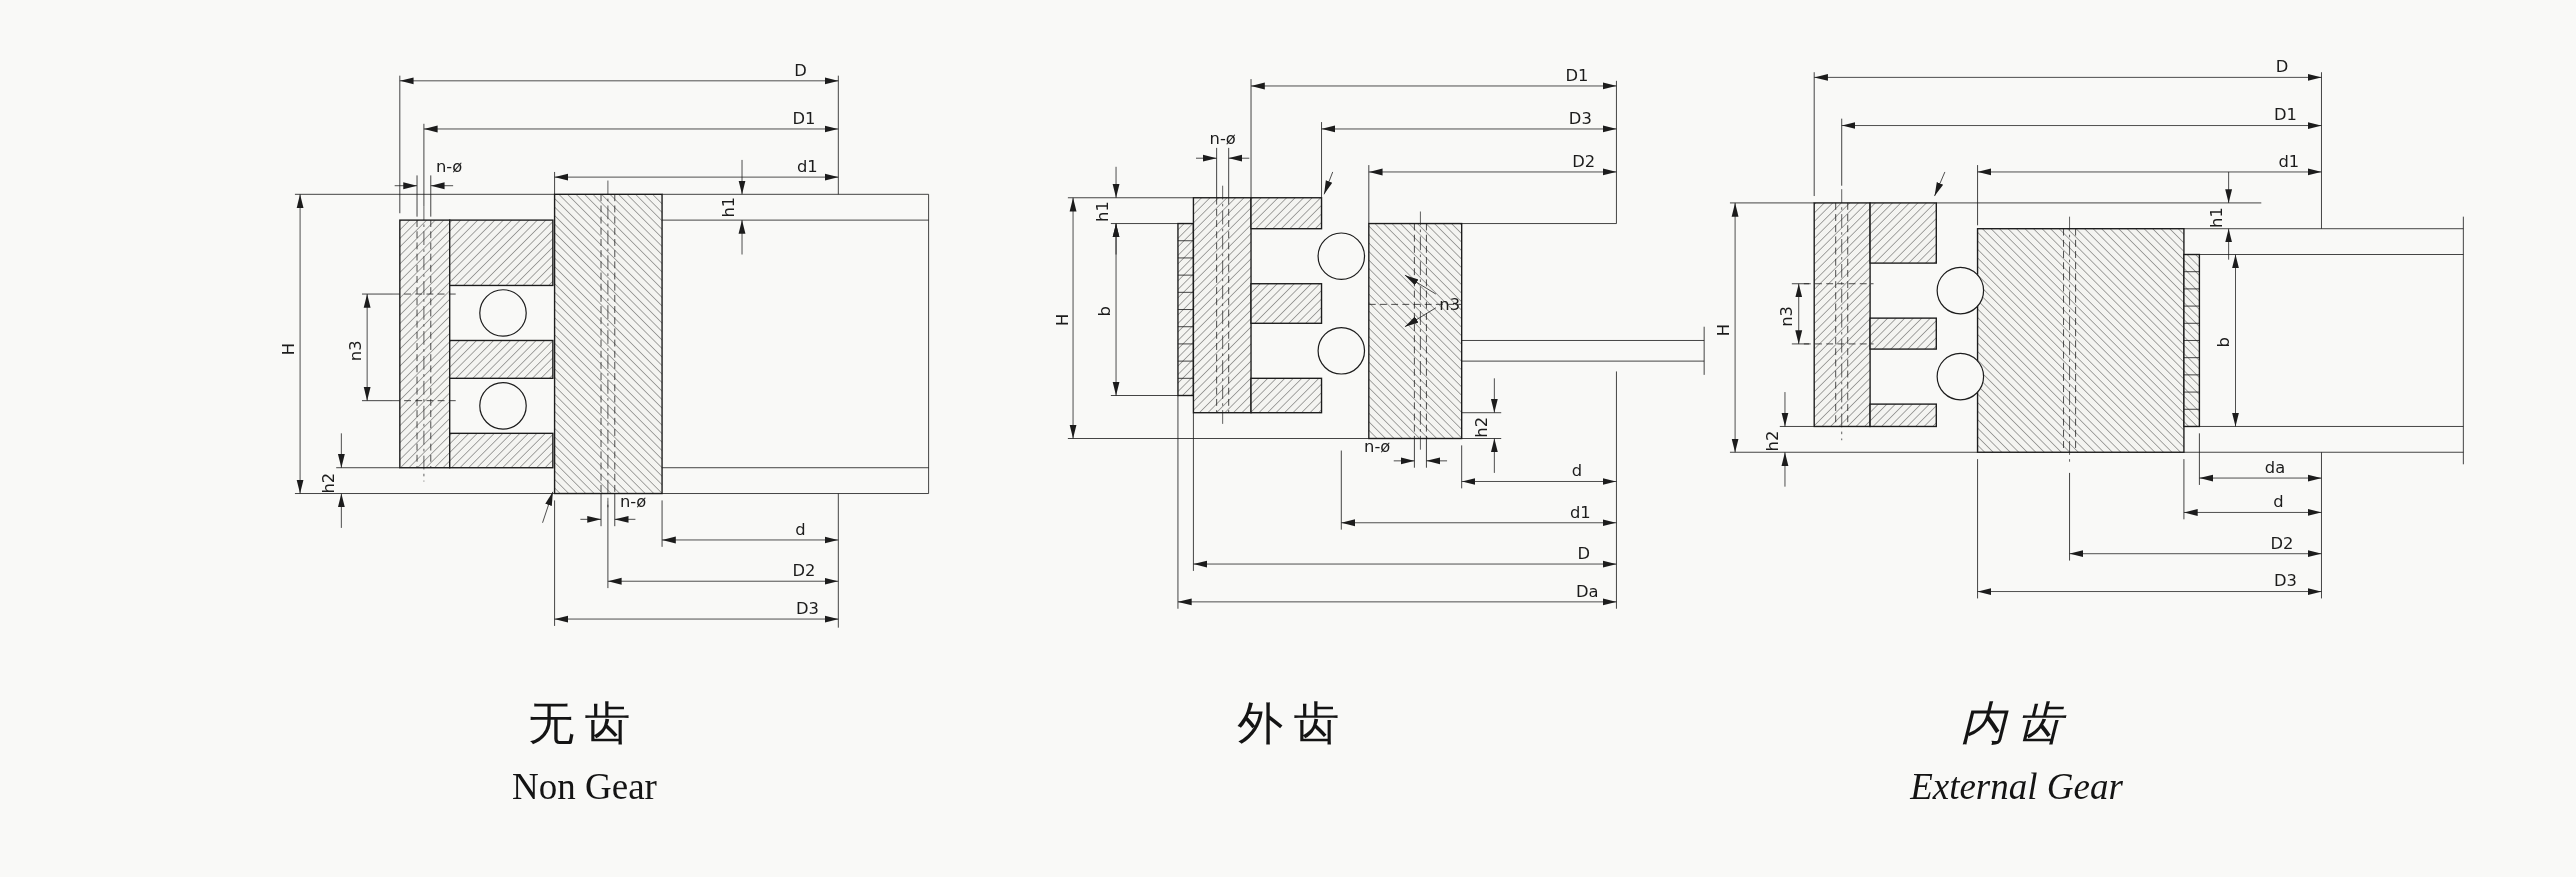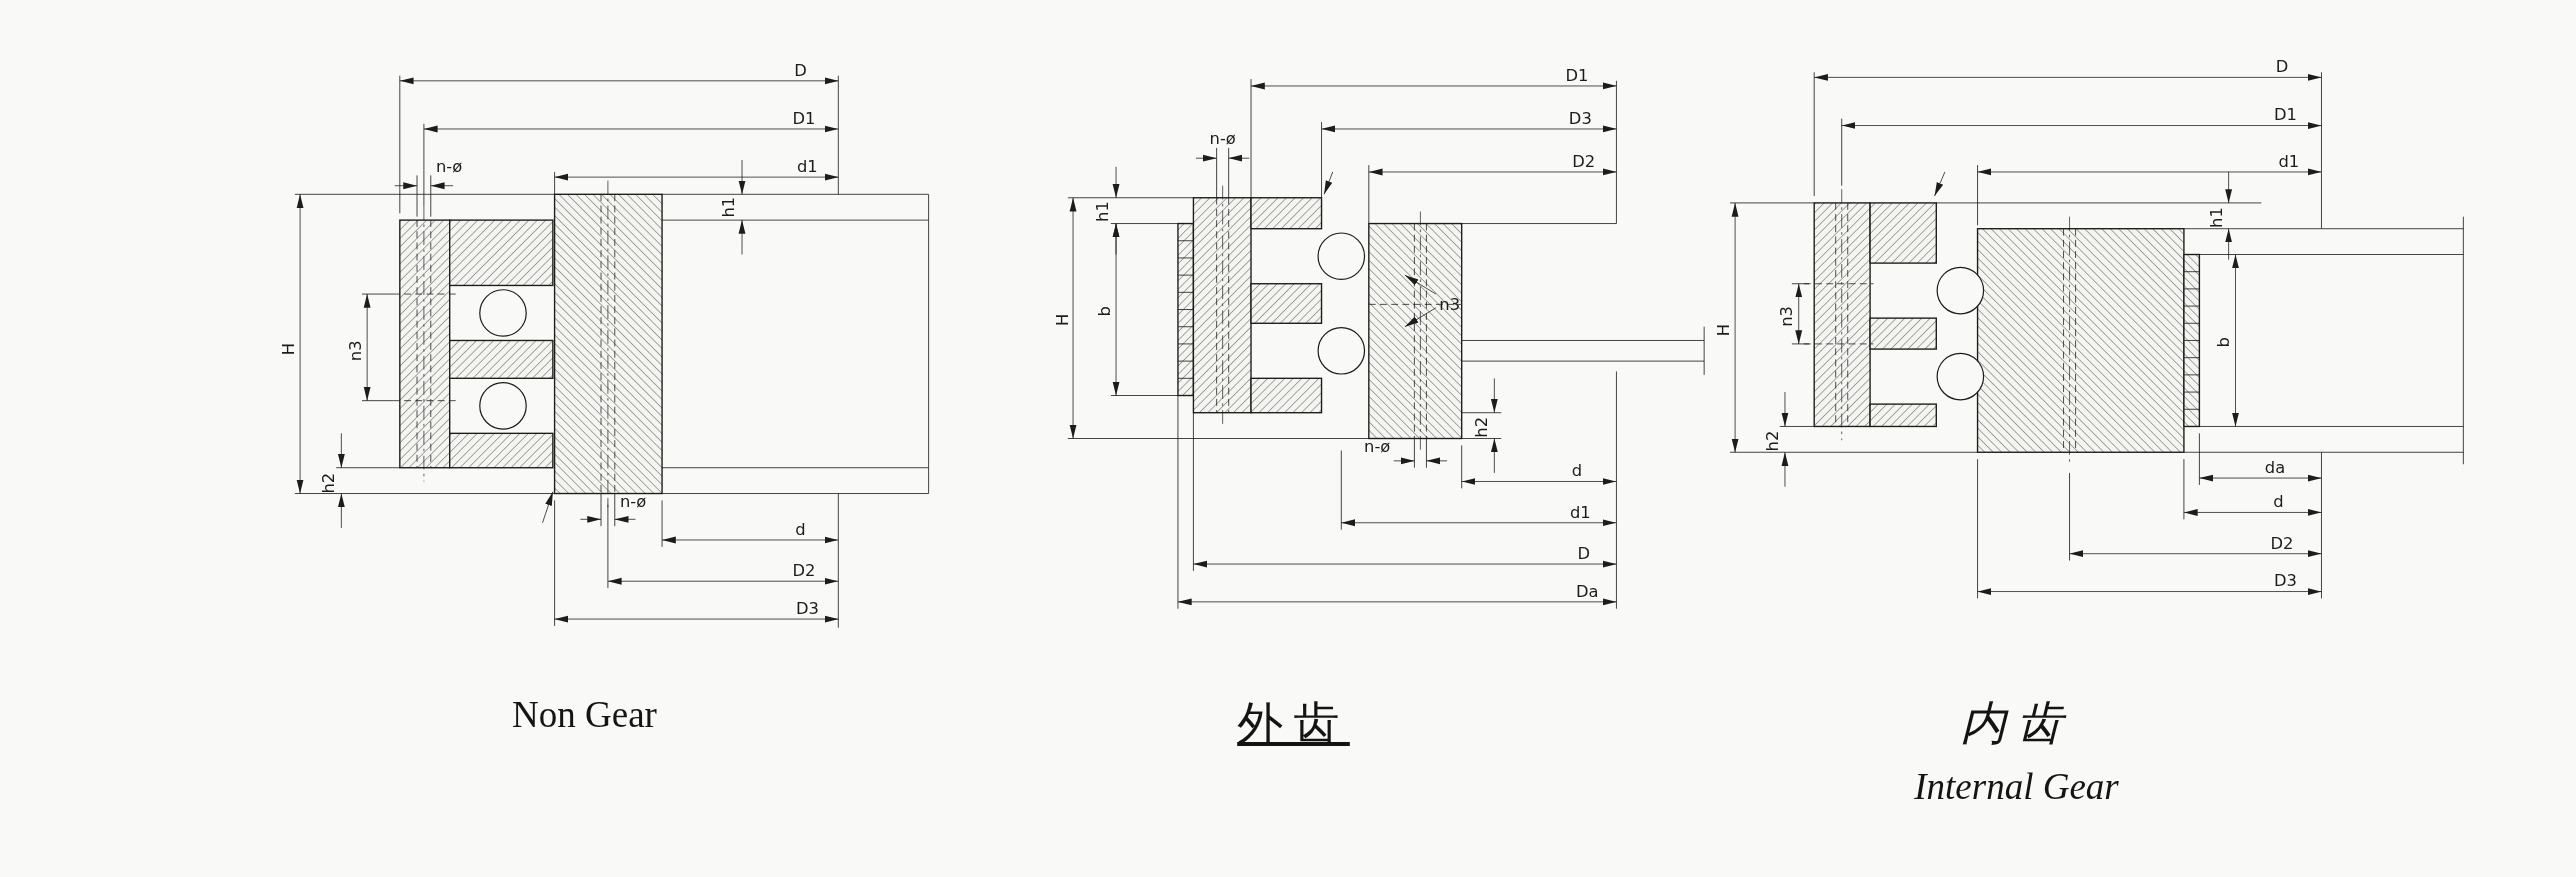--- a/index.html
+++ b/index.html
@@ -387,22 +387,23 @@
       <line class="thin" x1="300" y1="474" x2="300" y2="636"></line>
       <line class="dim" x1="300" y1="628" x2="700" y2="628" marker-start="url(#ar)" marker-end="url(#ar)"></line>
       <text text-anchor="middle" x="658" y="622">D3</text>
     </g>
     <line class="thin" x1="700" y1="466" x2="700" y2="636"></line>
   </g>
 </svg>
 </div>
 
 <div class="caption" style="left:258px; width:653px;">
+  <div class="cap-zh">无齿</div>
   <div class="cap-en">Non Gear</div>
 </div>
-<div class="caption" style="left:967px; width:653px;text-decoration:underline;">
+<div class="caption" style="left:967px; width:653px;">
   <div class="cap-zh">外齿</div>
 </div>
 <div class="caption" style="left:1690px; width:653px;font-style:italic;">
   <div class="cap-zh">内齿</div>
-  <div class="cap-en">Internal Gear</div>
+  <div class="cap-en">External Gear</div>
 </div>
 
 
 </body></html>

